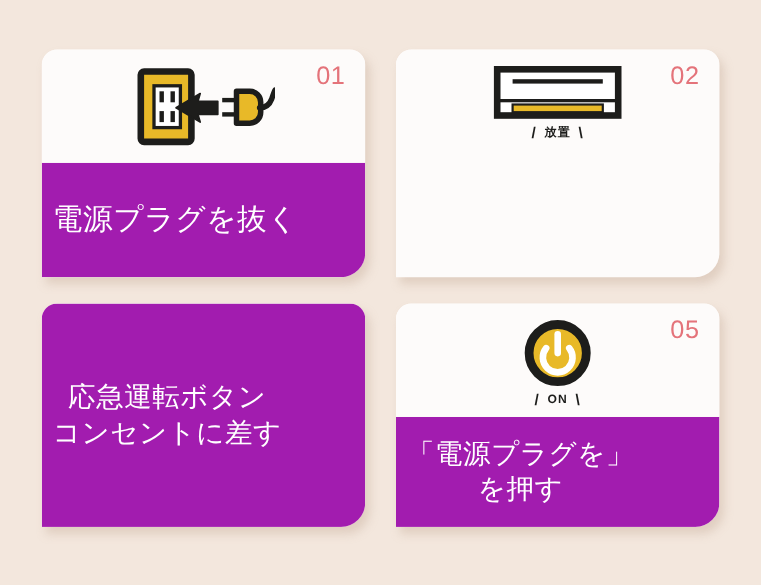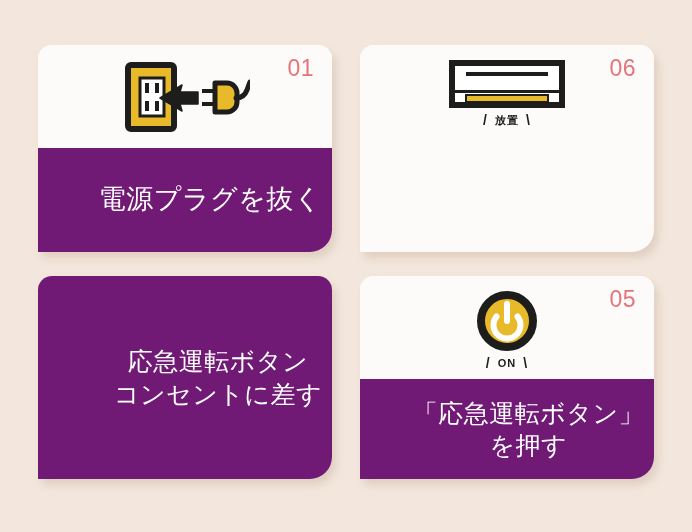--- a/index.html
+++ b/index.html
@@ -39,24 +39,24 @@
 
   .card-top {
     position: relative;
     height: 103px;
     background: #fdfbfa;
     flex: none;
   }
 
   .card-bottom {
     flex: 1 1 auto;
-    background: #701a75;
+    background: #a21caf;
     display: flex;
     align-items: center;
-    justify-content: flex-end;
+    justify-content: flex-start;
     text-align: center;
   }
 
   .step-number {
     position: absolute;
     top: 12px;
     right: 18px;
     font-size: 23px;
     font-weight: 300;
     letter-spacing: 0.5px;
@@ -144,21 +144,21 @@
         </svg>
       </div>
     </div>
     <div class="card-bottom">
       <div class="card-label">電源プラグを抜く</div>
     </div>
   </div>
 
   <div class="step-card">
     <div class="card-top">
-      <div class="step-number">06</div>
+      <div class="step-number">02</div>
       <div class="icon-wrap with-caption">
         <div>
           <svg width="118" height="50" viewBox="0 0 118 50" aria-hidden="true">
 
             <rect x="4" y="4" width="110" height="42" fill="#ffffff" stroke="#1d1d1b" stroke-width="6"></rect>
 
             <rect x="18" y="13" width="82" height="4" fill="#1d1d1b"></rect>
 
             <rect x="4" y="31" width="110" height="3" fill="#1d1d1b"></rect>
 
@@ -193,18 +193,18 @@
           </svg>
         </div>
         <div class="icon-caption">
           <span class="slash">/</span>
           <span>ON</span>
           <span class="slash">\</span>
         </div>
       </div>
     </div>
     <div class="card-bottom">
-      <div class="card-label two-line">「応急運転ボタン」
+      <div class="card-label two-line">「電源プラグを」
 を押す</div>
     </div>
   </div>
 
 </div>
 
 </body></html>

